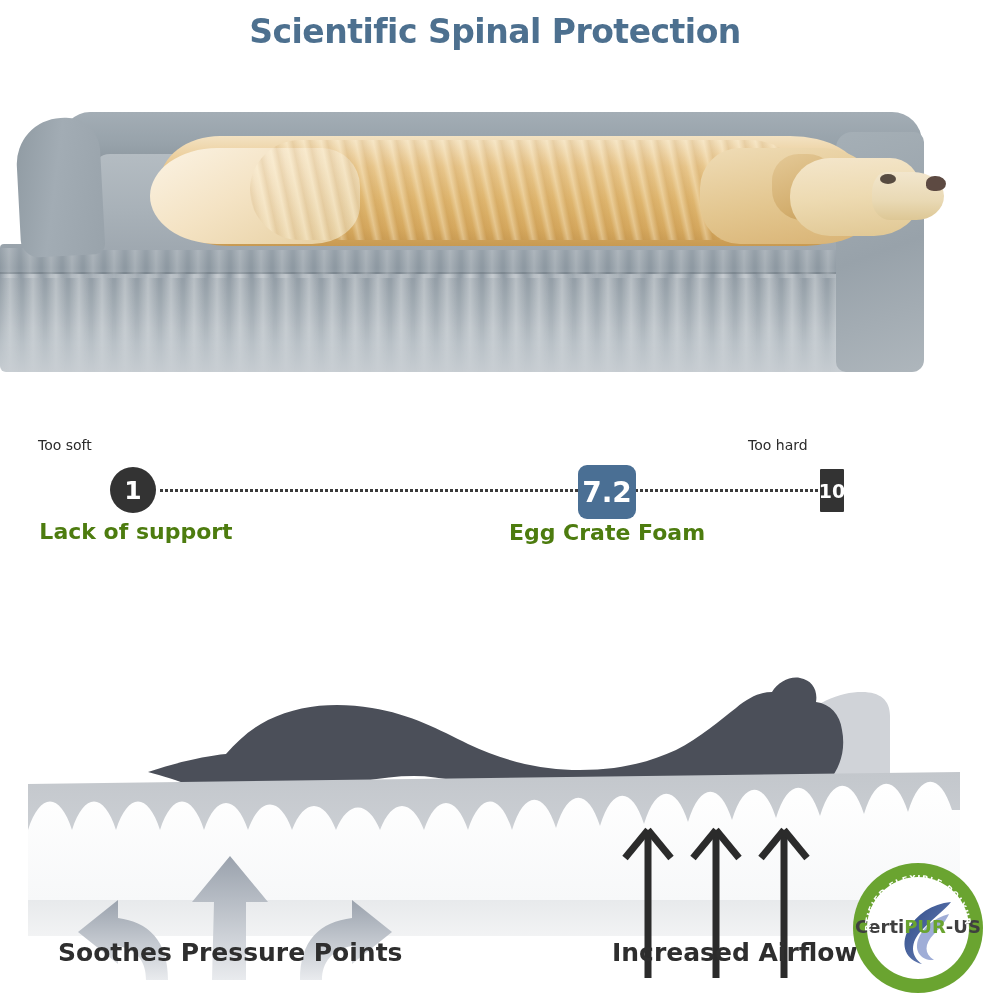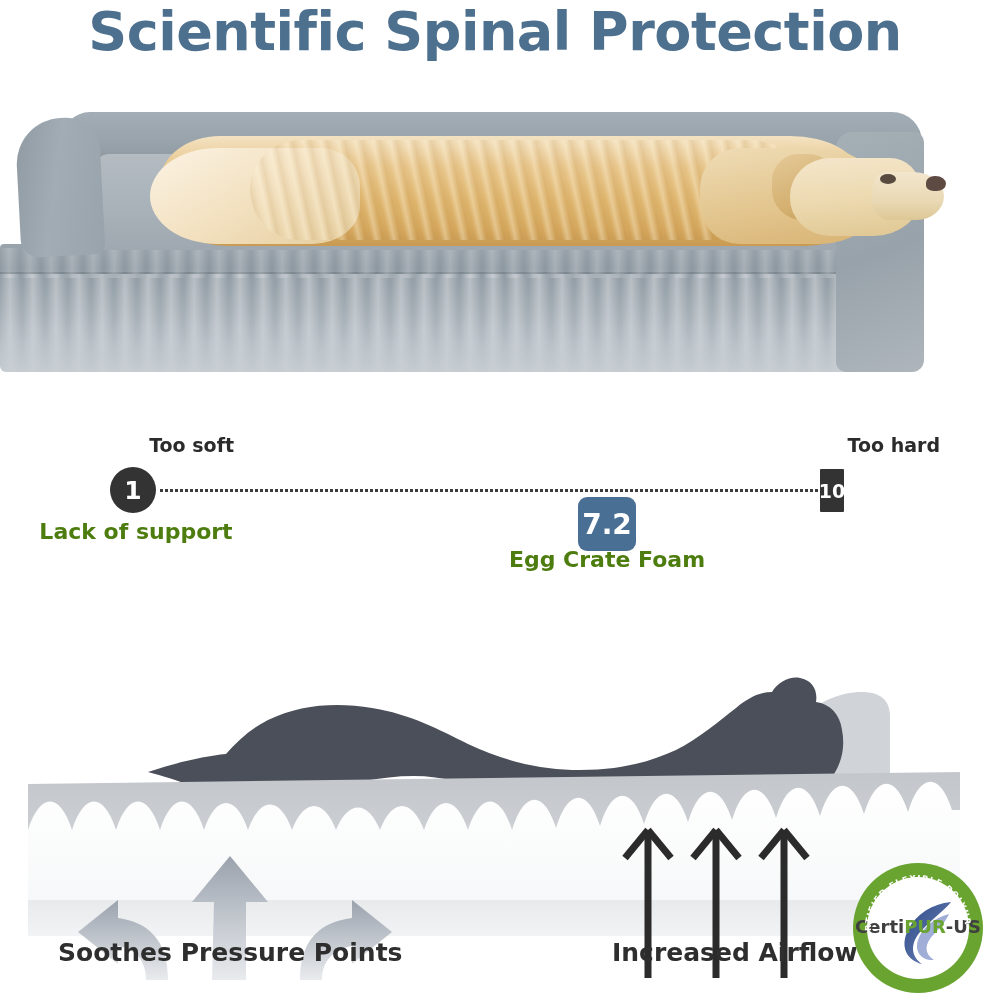--- a/index.html
+++ b/index.html
@@ -18,21 +18,21 @@
     overflow: hidden;
   }
 
   
   #title {
     position: absolute;
     left: 0;
     top: 2px;
     width: 990px;
     text-align: center;
-    font-size: 54px;
+    font-size: 33px;
     line-height: 60px;
     font-weight: bold;
     letter-spacing: -0.5px;
     color: #4d708f;
     font-family: "DejaVu Sans", "Liberation Sans", sans-serif;
   }
 
   
   #hero {
     position: absolute;
@@ -231,24 +231,24 @@
     left: 160px;
     top: 64px;
     width: 660px;
     height: 3px;
     background-image: linear-gradient(90deg, #3b3b3b 55%, rgba(255,255,255,0) 0%);
     background-size: 5px 3px;
     background-repeat: repeat-x;
   }
   .scale-top-label {
     position: absolute;
-    font-size: 19px;
-    font-weight: bold;
+    font-size: 14px;
+    font-weight: normal;
     color: #2b2b2b;
-    text-align: right;
+    text-align: left;
     line-height: 25px;
     white-space: nowrap;
     font-family: "DejaVu Sans", "Liberation Sans", sans-serif;
   }
   .scale-bottom-label {
     position: absolute;
     font-size: 22px;
     font-weight: bold;
     color: #4d7c0f;
     text-align: center;
@@ -274,36 +274,35 @@
     font-size: 25px;
   }
   #marker-72 {
     left: 578px;
     top: 40px;
     width: 58px;
     height: 54px;
     background: #4a6f94;
     border-radius: 9px;
     font-size: 28px;
-    margin-top: 32px;
   }
   #marker-10 {
     left: 820px;
     top: 44px;
     width: 24px;
     height: 43px;
     background: #333333;
     border-radius: 1px;
     font-size: 19px;
   }
   #lbl-too-soft   { left: 38px;  top: 8px;  width: 196px; }
   #lbl-moderate   { left: 468px; top: 6px;  width: 280px; }
   #lbl-too-hard   { left: 748px; top: 8px;  width: 192px; }
   #lbl-lack       { left: 18px;  top: 94px; width: 236px; }
-  #lbl-egg        { left: 462px; top: 95px; width: 290px; margin-top: 27px; }
+  #lbl-egg        { left: 462px; top: 95px; width: 290px; }
   #lbl-unable     { left: 752px; top: 92px; width: 186px; font-size: 21px; line-height: 25px; }
 
   
   #diagram {
     position: absolute;
     left: 0;
     top: 580px;
     width: 990px;
     height: 420px;
   }

